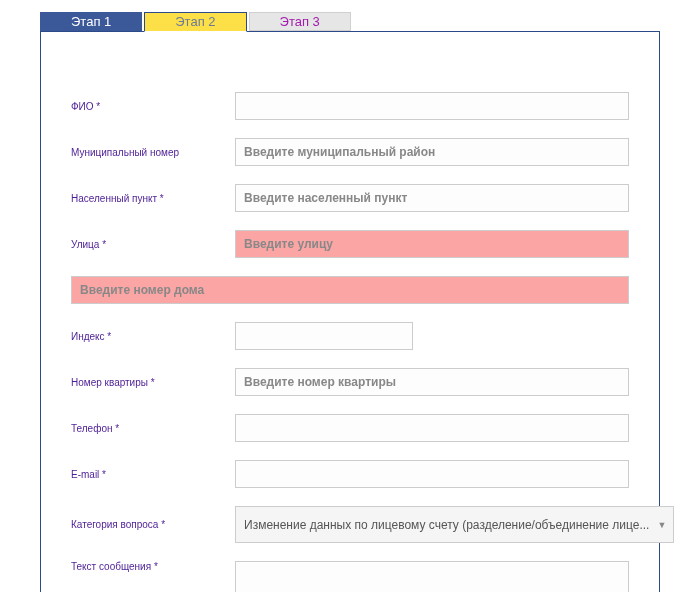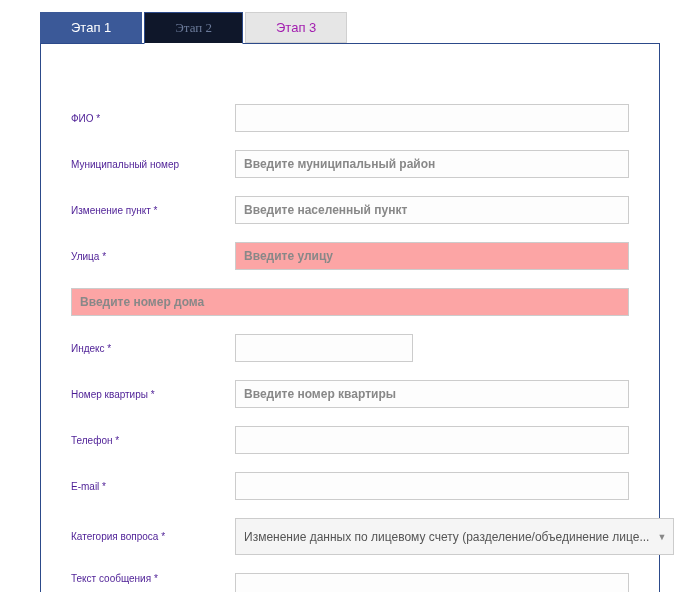--- a/index.html
+++ b/index.html
@@ -16,38 +16,37 @@
     }
     .container {
       padding: 12px 40px 0 40px;
     }
     .tabs {
       display: flex;
       position: relative;
       z-index: 2;
     }
     .tab {
-      padding: 7px 30px;
+      padding: 1px 30px;
       font-size: 13px;
       cursor: pointer;
       border: 1px solid transparent;
       margin-right: 2px;
     }
     .tab-active {
       background: #3b5998;
       color: #ffffff;
       border: 1px solid #3b5998;
     }
     .tab-selected {
-      background: #0f172a;
+      background: #fde047;
       color: #6b7a99;
       border: 1px solid #2c4a8a;
       border-bottom: 1px solid #ffffff;
       margin-bottom: -1px;
-      font-family: Liberation Serif, serif;
     }
     .tab-inactive {
       background: #e6e6e6;
       color: #a21caf;
       border: 1px solid #d0d0d0;
     }
     .panel {
       border: 1px solid #2c4a8a;
       background: #ffffff;
       padding: 60px 30px 20px 30px;
@@ -146,21 +145,21 @@
       <div class="label">ФИО *</div>
       <input class="input" type="text" placeholder="" style="">
     </div>
 
     <div class="form-row">
       <div class="label">Муниципальный номер</div>
       <input class="input" type="text" placeholder="Введите муниципальный район" style="">
     </div>
 
     <div class="form-row">
-      <div class="label">Изменение пункт *</div>
+      <div class="label">Населенный пункт *</div>
       <input class="input" type="text" placeholder="Введите населенный пункт" style="">
     </div>
 
     <div class="form-row">
       <div class="label">Улица *</div>
       <input class="input gray" type="text" placeholder="Введите улицу" style="">
     </div>
 
     <div class="form-row">
       <input class="input gray" type="text" placeholder="Введите номер дома" style="">

